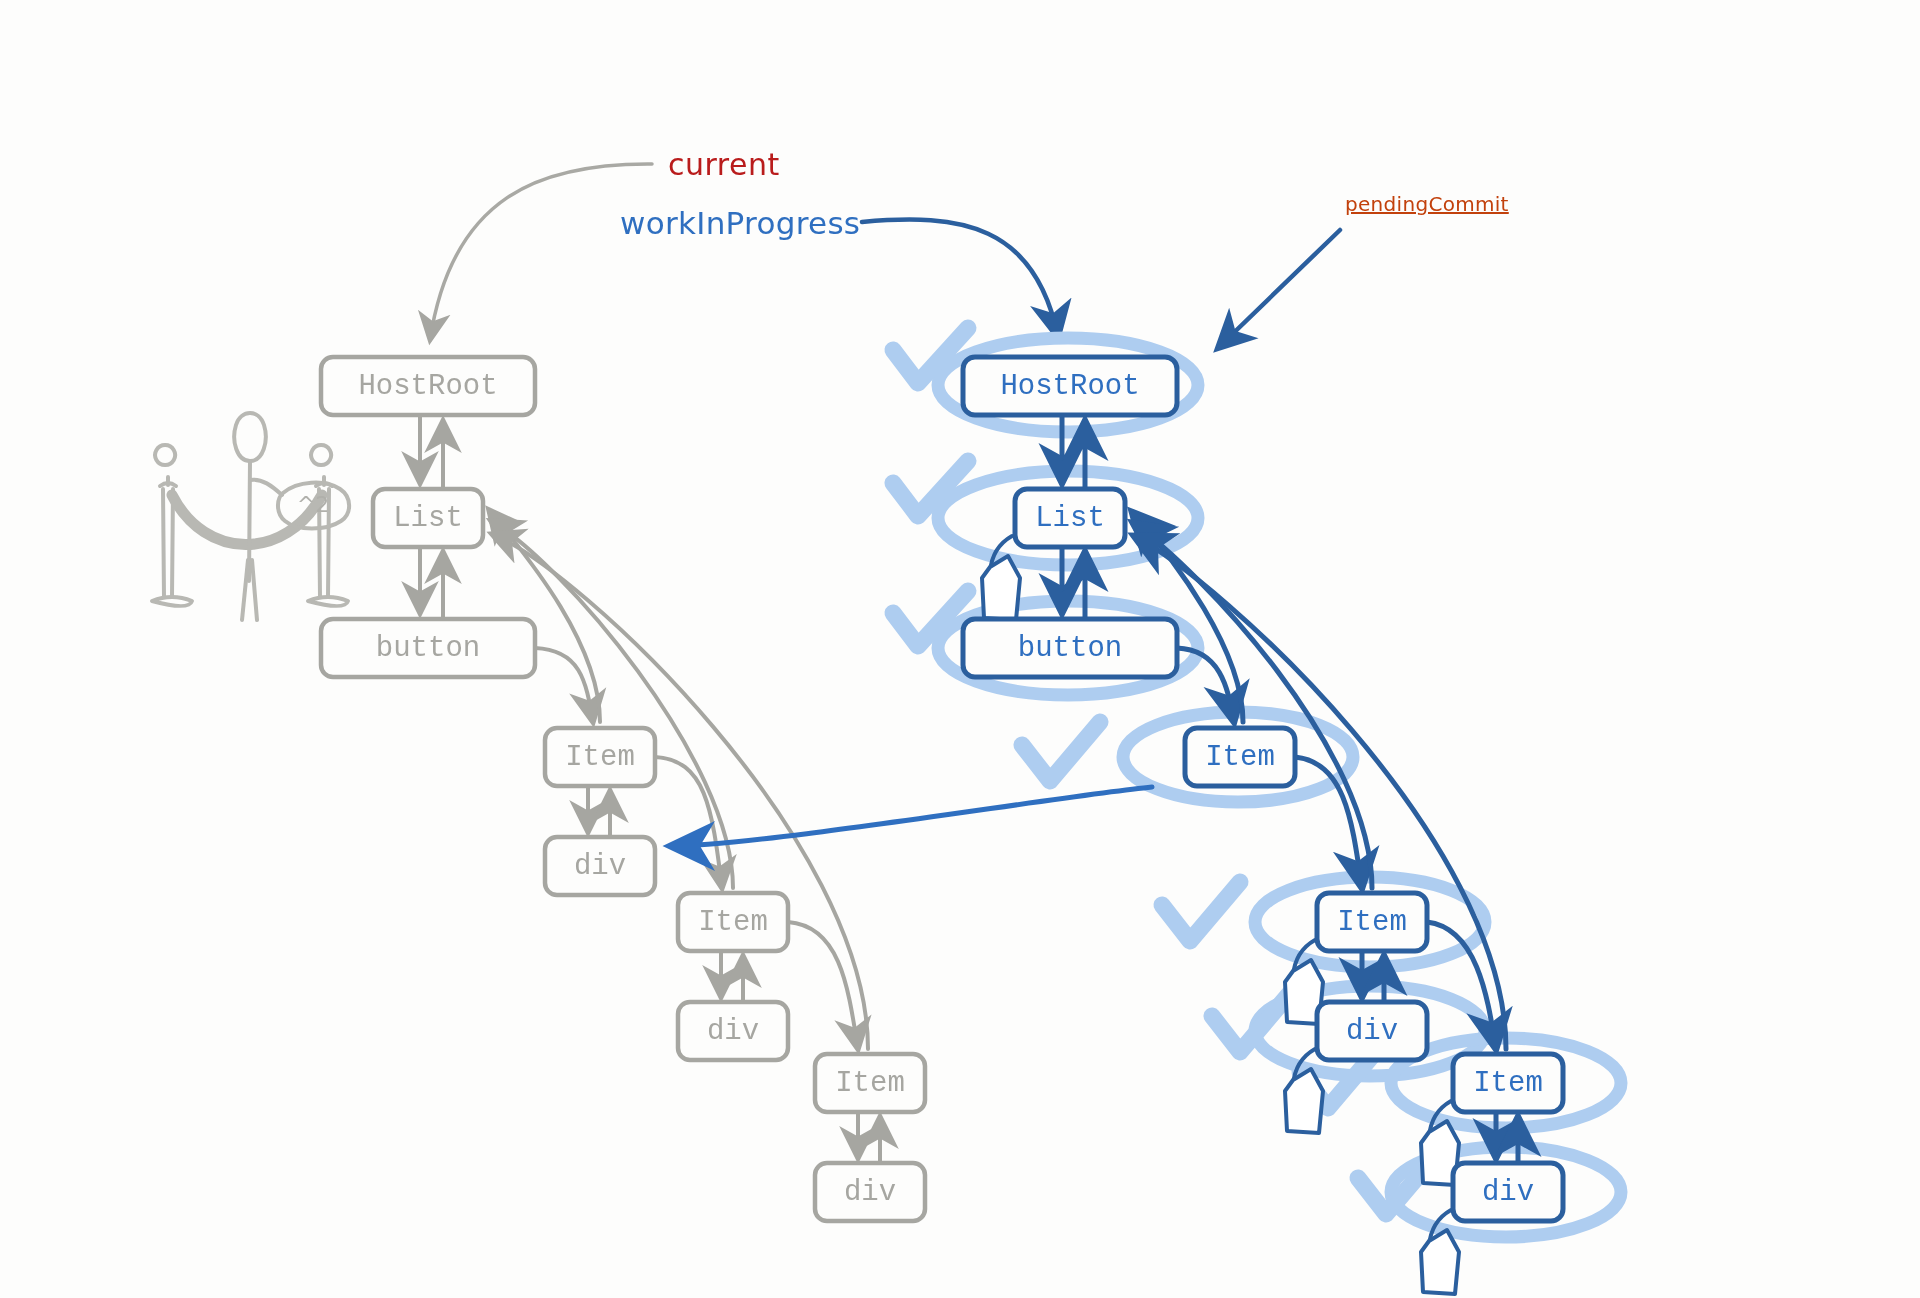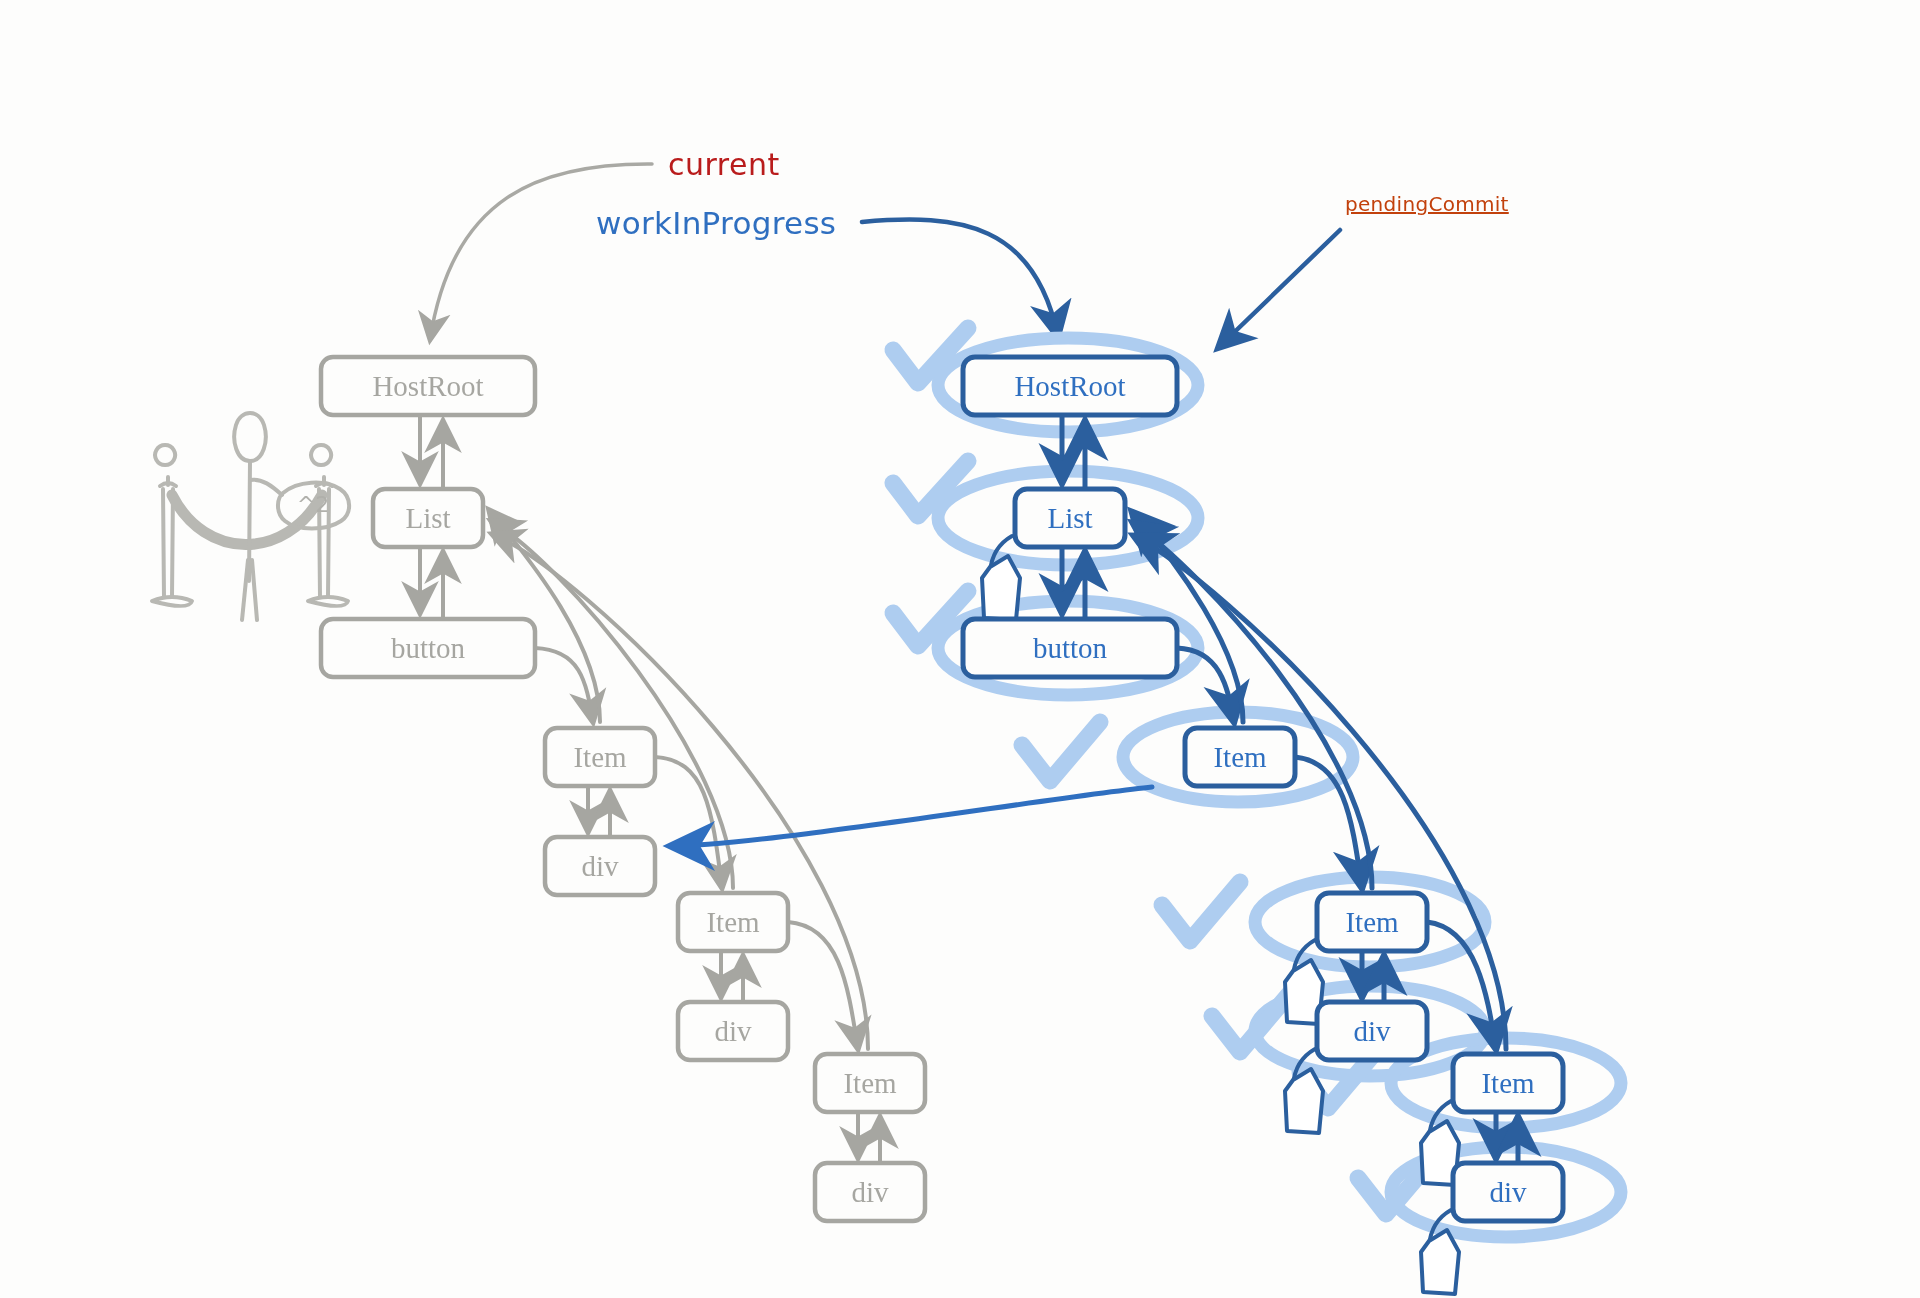--- a/index.html
+++ b/index.html
@@ -4,21 +4,21 @@
 <style>
   html,body{margin:0;padding:0;background:#fdfdfc;}
   #stage{position:relative;width:1920px;height:1298px;background:#fdfdfc;overflow:hidden;
          font-family:"DejaVu Sans", sans-serif;}
   #canvas{position:absolute;left:0;top:0;width:1920px;height:1298px;}
   .lbl{position:absolute;white-space:nowrap;font-family:"DejaVu Sans",sans-serif;}
   .lbl-current{font-size:30px;color:#b91c1c;letter-spacing:.5px;}
   .lbl-wip{font-size:31px;color:#2f6fc0;letter-spacing:.3px;}
   .lbl-pending{font-size:20px;color:#c2410c;letter-spacing:.3px;text-decoration:underline;}
   .nodetext{position:absolute;white-space:nowrap;font-size:29px;line-height:1;
-            font-family:Liberation Serif, serif;transform:translate(-50%,-50%);}
+            font-family:Liberation Mono, monospace;transform:translate(-50%,-50%);}
   .nodetext.gray{color:#a6a6a1;}
   .nodetext.blue{color:#2f6fc0;}
 </style>
 </head>
 <body>
 
 <div id="stage">
   <svg id="canvas" viewBox="0 0 1920 1298">
     <defs>
       <marker id="mg" markerWidth="11" markerHeight="11" refX="8" refY="5.5" orient="auto">
@@ -181,21 +181,21 @@
       <rect x="963" y="619" width="214" height="58" rx="12"></rect>
       <rect x="1185" y="728" width="110" height="58" rx="12"></rect>
       <rect x="1317" y="893" width="110" height="58" rx="12"></rect>
       <rect x="1317" y="1002" width="110" height="58" rx="12"></rect>
       <rect x="1453" y="1054" width="110" height="58" rx="12"></rect>
       <rect x="1453" y="1163" width="110" height="58" rx="12"></rect>
     </g>
   </svg>
 
   <div class="lbl lbl-current" style="left:668px;top:147px;">current</div>
-  <div class="lbl lbl-wip" style="left:596px;top:205px;">workInProgress</div>
+  <div class="lbl lbl-wip" style="left:620px;top:205px;">workInProgress</div>
   <div class="lbl lbl-pending" style="left:1345px;top:192px;">pendingCommit</div>
 
   <div class="nodetext gray" style="left:428px;top:386px;">HostRoot</div>
   <div class="nodetext gray" style="left:428px;top:518px;">List</div>
   <div class="nodetext gray" style="left:428px;top:648px;">button</div>
   <div class="nodetext gray" style="left:600px;top:757px;">Item</div>
   <div class="nodetext gray" style="left:600px;top:866px;">div</div>
   <div class="nodetext gray" style="left:733px;top:922px;">Item</div>
   <div class="nodetext gray" style="left:733px;top:1031px;">div</div>
   <div class="nodetext gray" style="left:870px;top:1083px;">Item</div>

